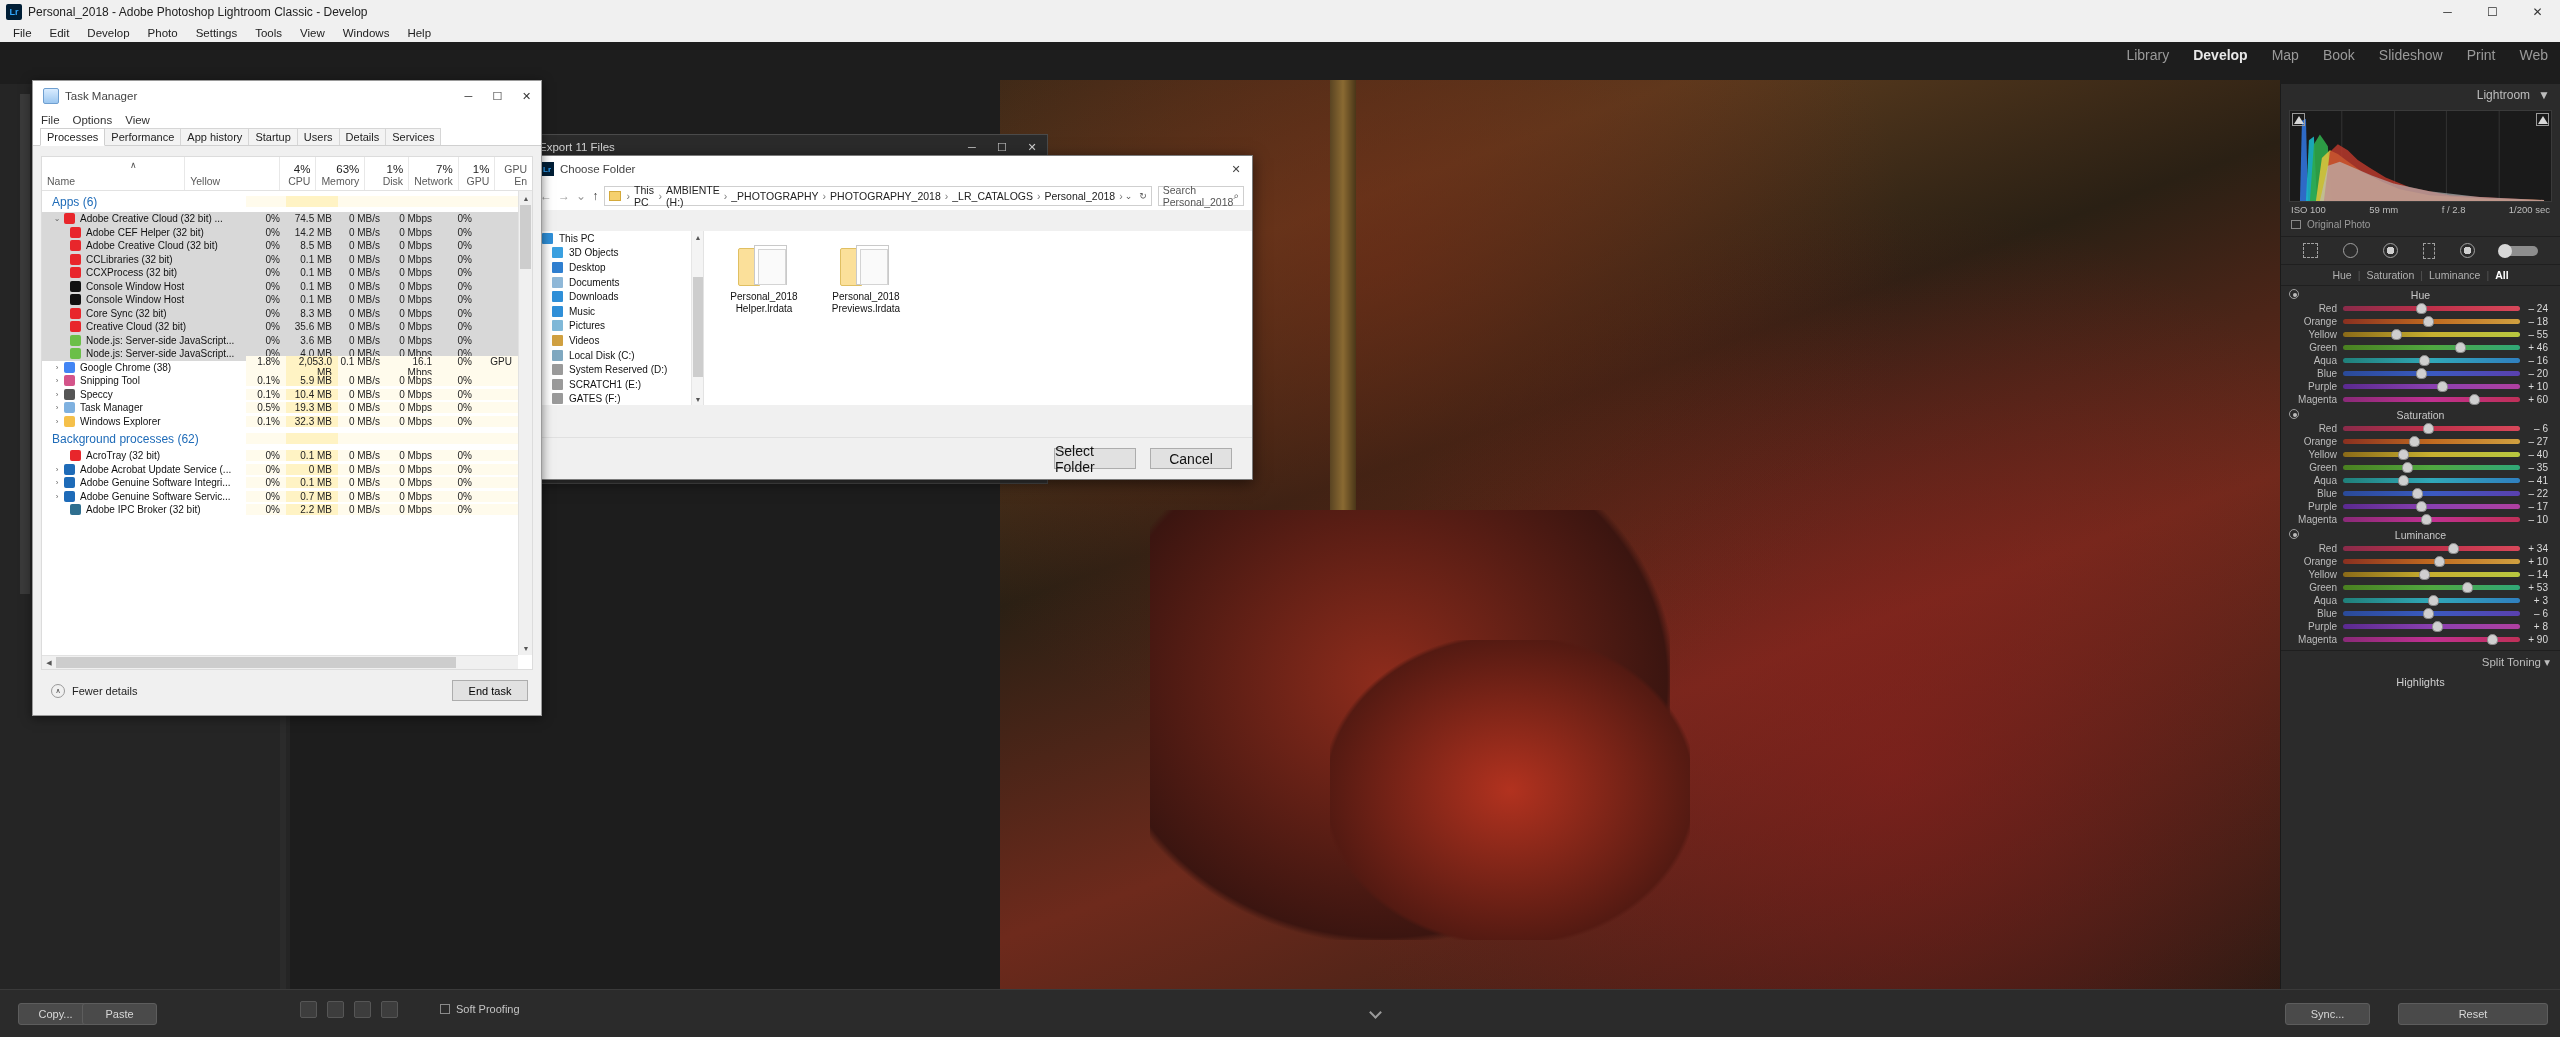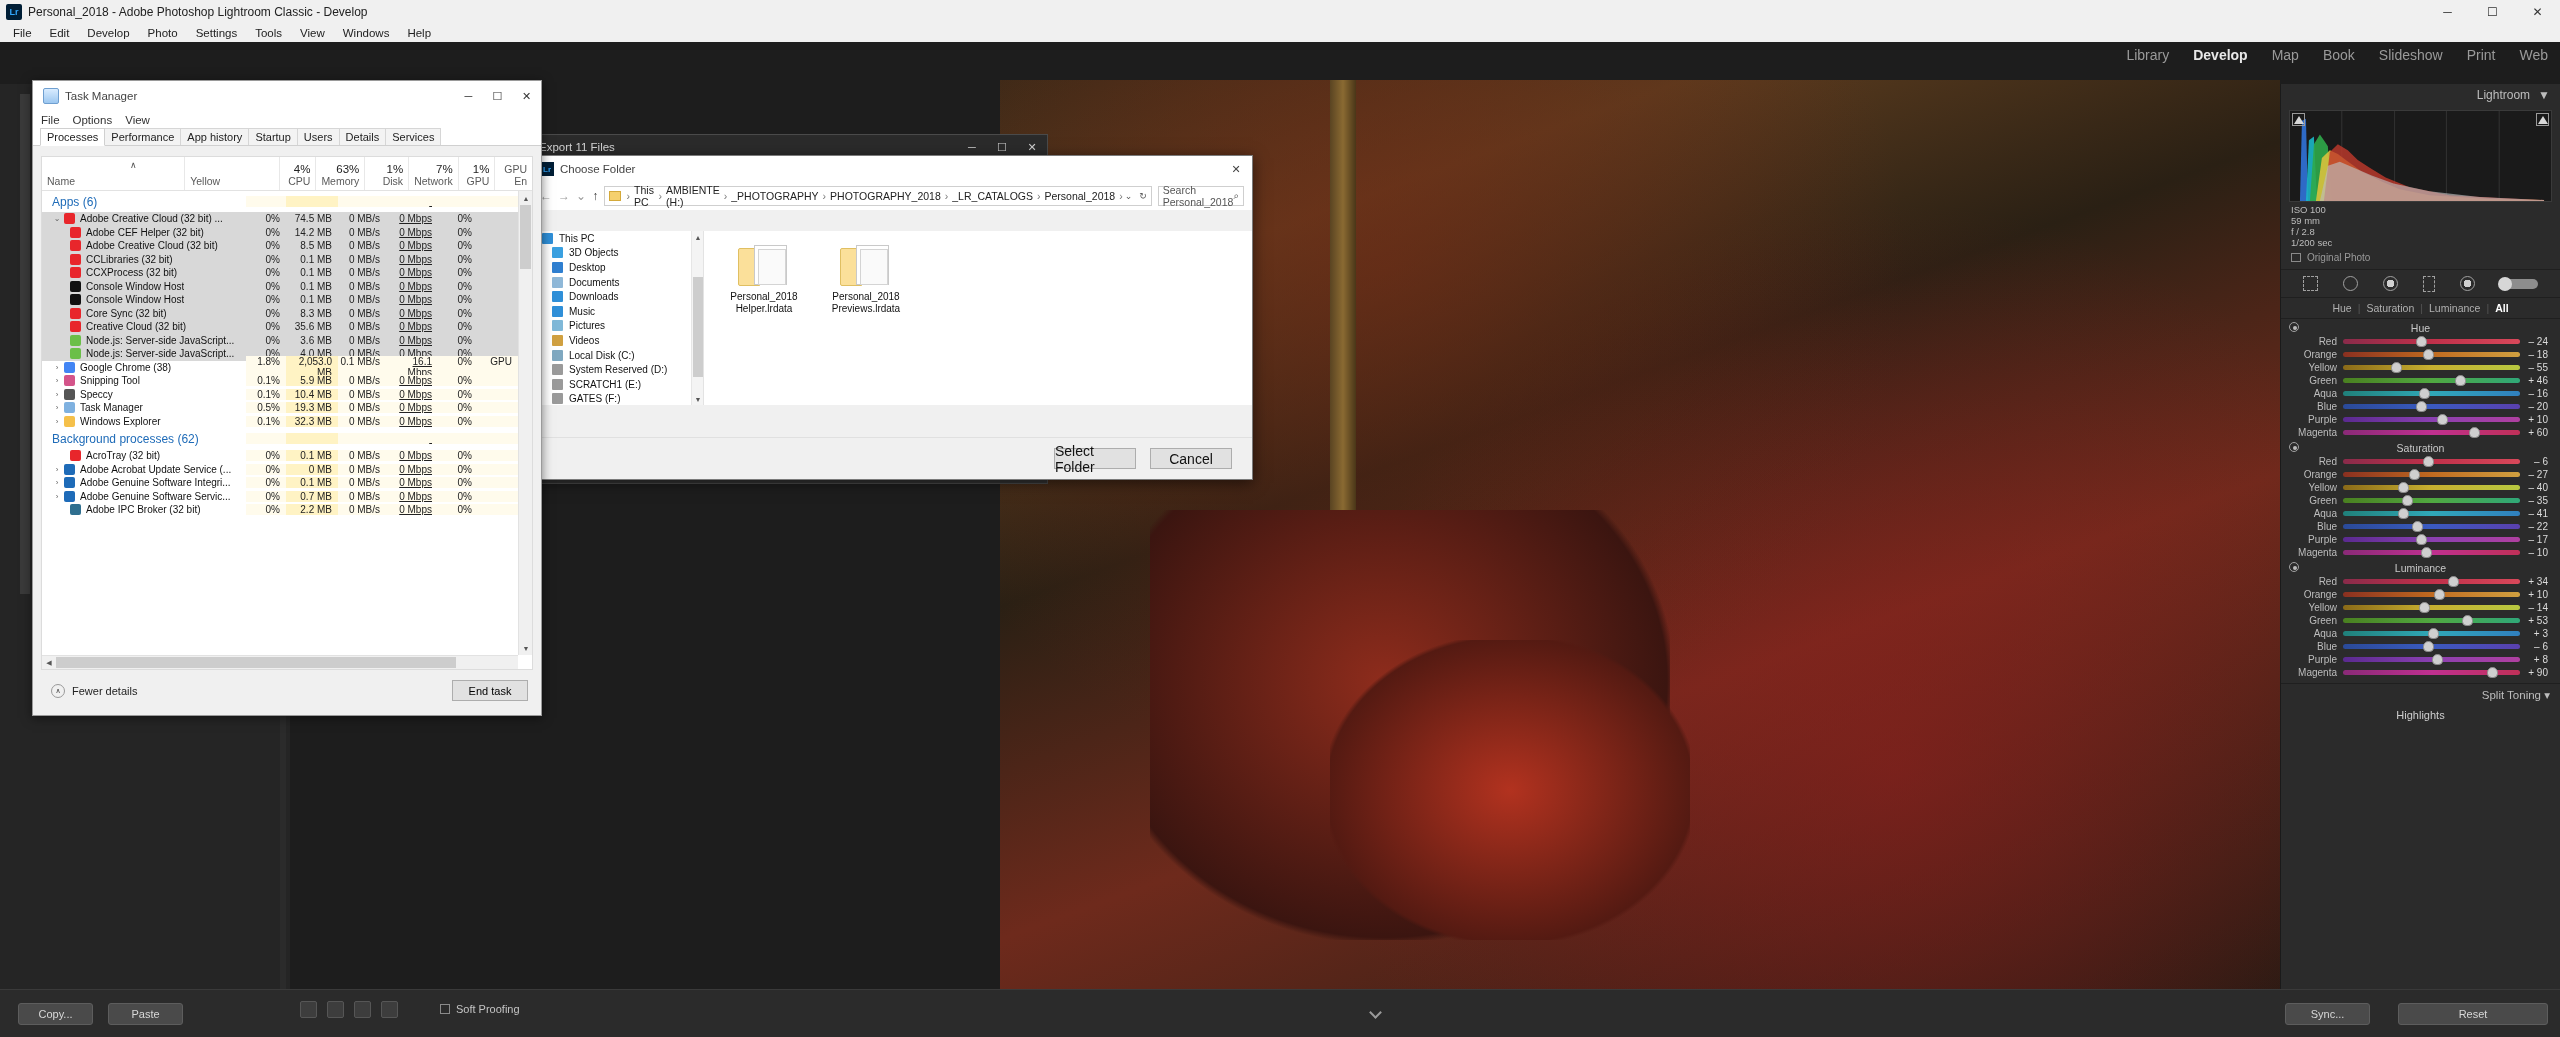--- a/index.html
+++ b/index.html
@@ -70,21 +70,21 @@
       border-left:1px solid #1a1a1a; }
   .lr-panel-head { height:22px; display:flex; align-items:center; justify-content:flex-end;
       padding-right:10px; gap:8px; color:#bdbdbd; font-size:12px; background:#2b2b2b; }
   .lr-hist-box { margin:4px 8px 0 8px; height:92px; background:#1a1a1a; border:1px solid #3a3a3a;
       position:relative; overflow:hidden; }
   .lr-hist-clip { position:absolute; width:13px; height:13px; border:1px solid #9a9a9a; top:2px; }
   .lr-hist-clip.l { left:2px; } .lr-hist-clip.r { right:2px; }
   .lr-hist-clip i { display:block; width:0;height:0;border-left:5px solid transparent;
       border-right:5px solid transparent;border-bottom:8px solid #d8d8d8;margin:2px auto; }
   .lr-hist-exif { display:flex; justify-content:space-between; padding:2px 10px 2px 10px;
-      font-size:9.5px; color:#bdbdbd;flex-direction:column; }
+      font-size:9.5px; color:#bdbdbd; }
   .lr-orig { padding:2px 10px 6px 10px; font-size:10px; color:#9a9a9a;
       display:flex; align-items:center; gap:6px; border-bottom:1px solid #1f1f1f; }
   .lr-orig-box { width:10px; height:9px; border:1px solid #8a8a8a; }
 
   .lr-tools { display:flex; align-items:center; justify-content:space-around; height:28px;
       border-bottom:1px solid #1f1f1f; padding:0 10px; }
   .lr-tool-circle { width:15px; height:15px; border:1px solid #a0a0a0; border-radius:50%; }
   .lr-tool-dot { width:15px; height:15px; border:1px solid #a0a0a0; border-radius:50%;
       background:radial-gradient(circle,#d0d0d0 0 40%, #2b2b2b 41%); }
   .lr-tool-sq { width:12px; height:16px; border:1px dashed #a0a0a0; }
@@ -156,21 +156,21 @@
       padding-left:10px; background:#fff; }
   .tm-group .cells { display:flex; margin-left:auto; }
   .tm-row { height:13.5px; display:flex; align-items:center; font-size:10px; color:#111; }
   .tm-row.sel { background:#d8d8d8; }
   .tm-row .twisty { width:14px; text-align:center; font-size:8px; color:#666; }
   .tm-row .ic { width:11px; height:11px; margin-right:5px; border-radius:2px; flex:none; }
   .tm-row .nm { flex:none; overflow:hidden; white-space:nowrap; }
   .tm-cells { display:flex; margin-left:auto; }
   .tm-cell { font-size:10px; color:#222; text-align:right; padding-right:6px; }
   .w-cpu { width:40px; } .w-mem { width:52px; } .w-disk { width:48px; }
-  .w-net { width:52px;text-decoration:underline; } .w-gpu { width:40px; } .w-gpueng { width:40px; }
+  .w-net { width:52px; } .w-gpu { width:40px; } .w-gpueng { width:40px; }
   .heat0 { background:#fffbec; } .heat1 { background:#fff3c4; }
 
   .tm-vscroll { position:absolute; right:0; top:34px; bottom:14px; width:14px; background:#f0f0f0;
       border-left:1px solid #e2e2e2; }
   .tm-vthumb { position:absolute; top:14px; left:1px; width:11px; height:64px; background:#cdcdcd; }
   .tm-vup, .tm-vdown { position:absolute; left:0; width:14px; height:14px; font-size:7px; color:#555;
       display:flex; align-items:center; justify-content:center; }
   .tm-vup { top:0; } .tm-vdown { bottom:0; }
   .tm-hscroll { position:absolute; left:0; right:14px; bottom:0; height:14px; background:#f0f0f0;
       border-top:1px solid #e2e2e2; }
@@ -522,21 +522,21 @@
 
       <div class="split-head">
         <span>Split Toning</span>
         <span> ▾</span>
       </div>
       <div class="highlights-head">Highlights</div>
     </div>
 
     <div class="lr-bottom">
       <div class="lr-btn" style="left:18px; top:13px; width:75px;">Copy...</div>
-      <div class="lr-btn" style="left:108px; top:13px; width:75px;">Paste</div>
+      <div class="lr-btn" style="left:82px; top:13px; width:75px;">Paste</div>
       <div class="lr-toolicons">
         <span class="lr-toolicon"></span>
         <span class="lr-toolicon"></span>
         <span class="lr-toolicon"></span>
         <span class="lr-toolicon"></span>
       </div>
       <div class="lr-softproof">
         <span class="lr-checkbox"></span>
         <span>Soft Proofing</span>
       </div>

